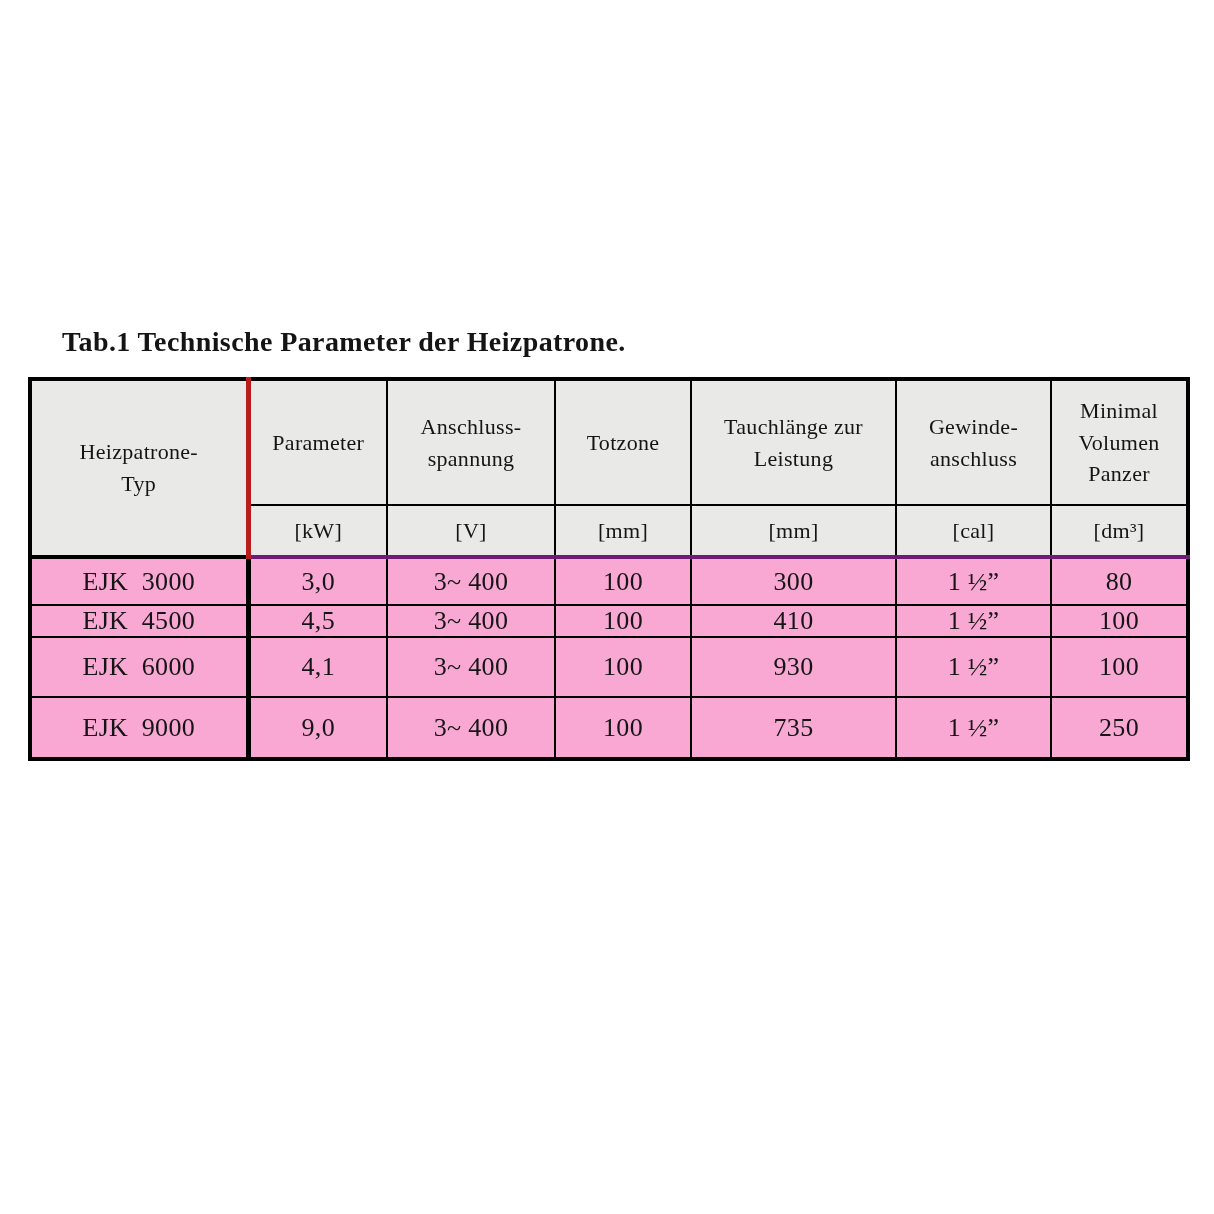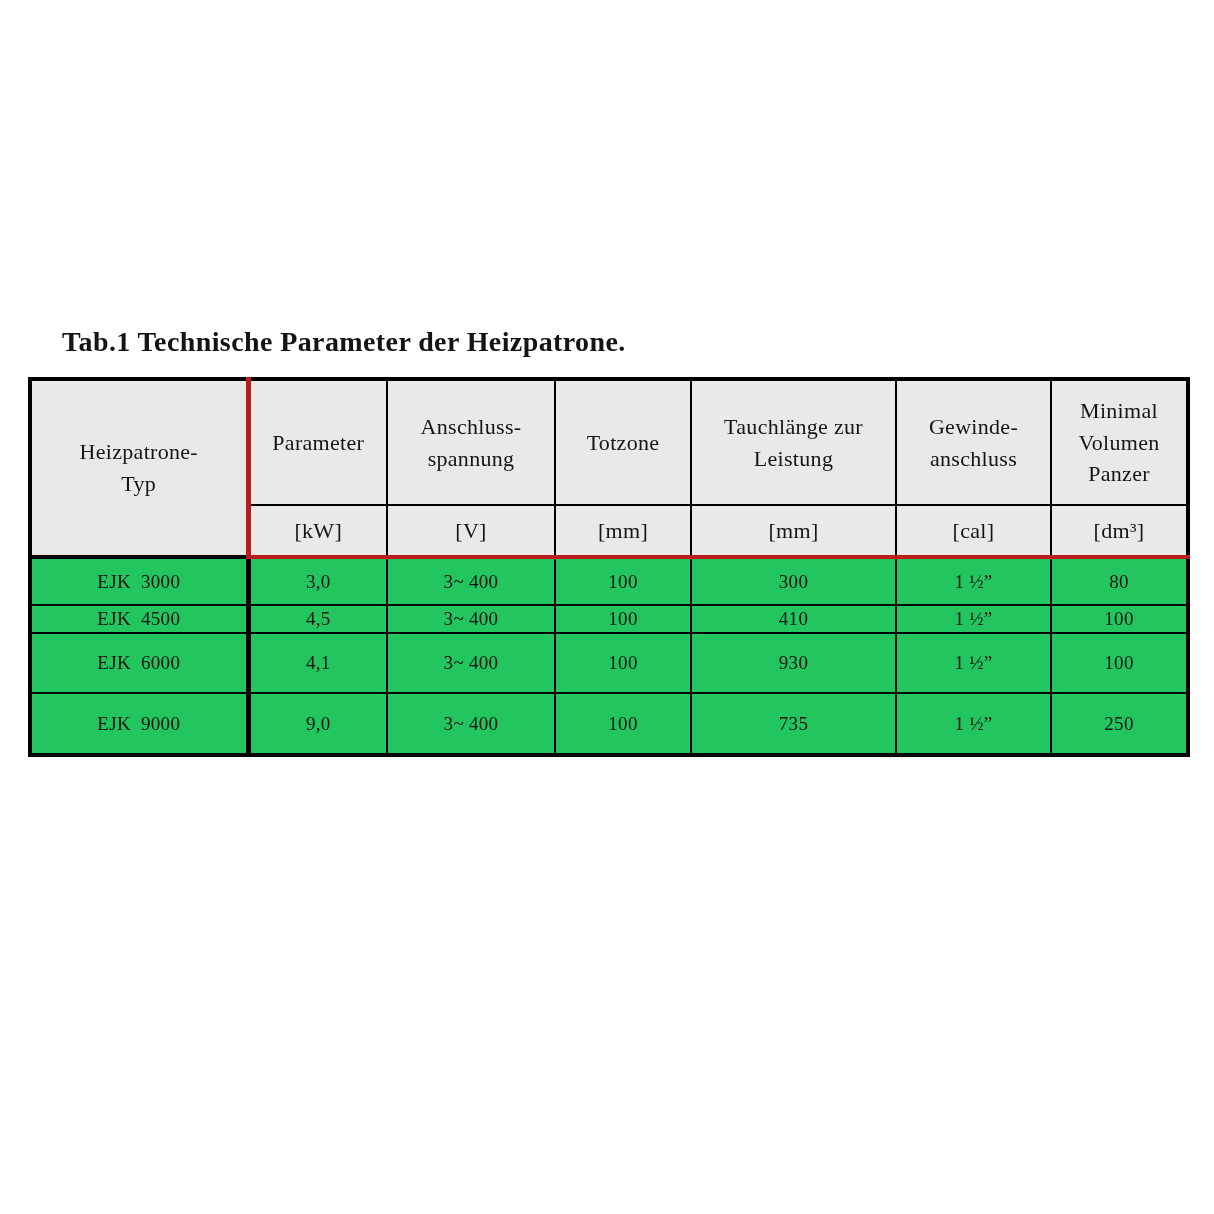--- a/index.html
+++ b/index.html
@@ -49,26 +49,26 @@
     font-size: 22px;
     line-height: 1.45;
     white-space: pre-line;
     letter-spacing: 0.3px;
   }
   th.typ-head {
     border-right: 5px solid #b91c1c;
     border-bottom: 4px solid #000000;
   }
   tr.units-row th {
-    border-bottom: 4px solid #b91c1c;
+    border-bottom: 4px solid #701a75;
   }
   
   .param-table td {
-    background: #22c55e;
-    font-size: 19px;
+    background: #f9a8d4;
+    font-size: 26px;
     letter-spacing: 0.3px;
   }
   td.typ-cell {
     border-right: 5px solid #000000;
   }
   tr.head-row    { height: 126px; }
   tr.units-row   { height: 52px; }
   tr.data-row-0  { height: 48px; }
   tr.data-row-1  { height: 28px; }
   tr.data-row-2  { height: 60px; }

